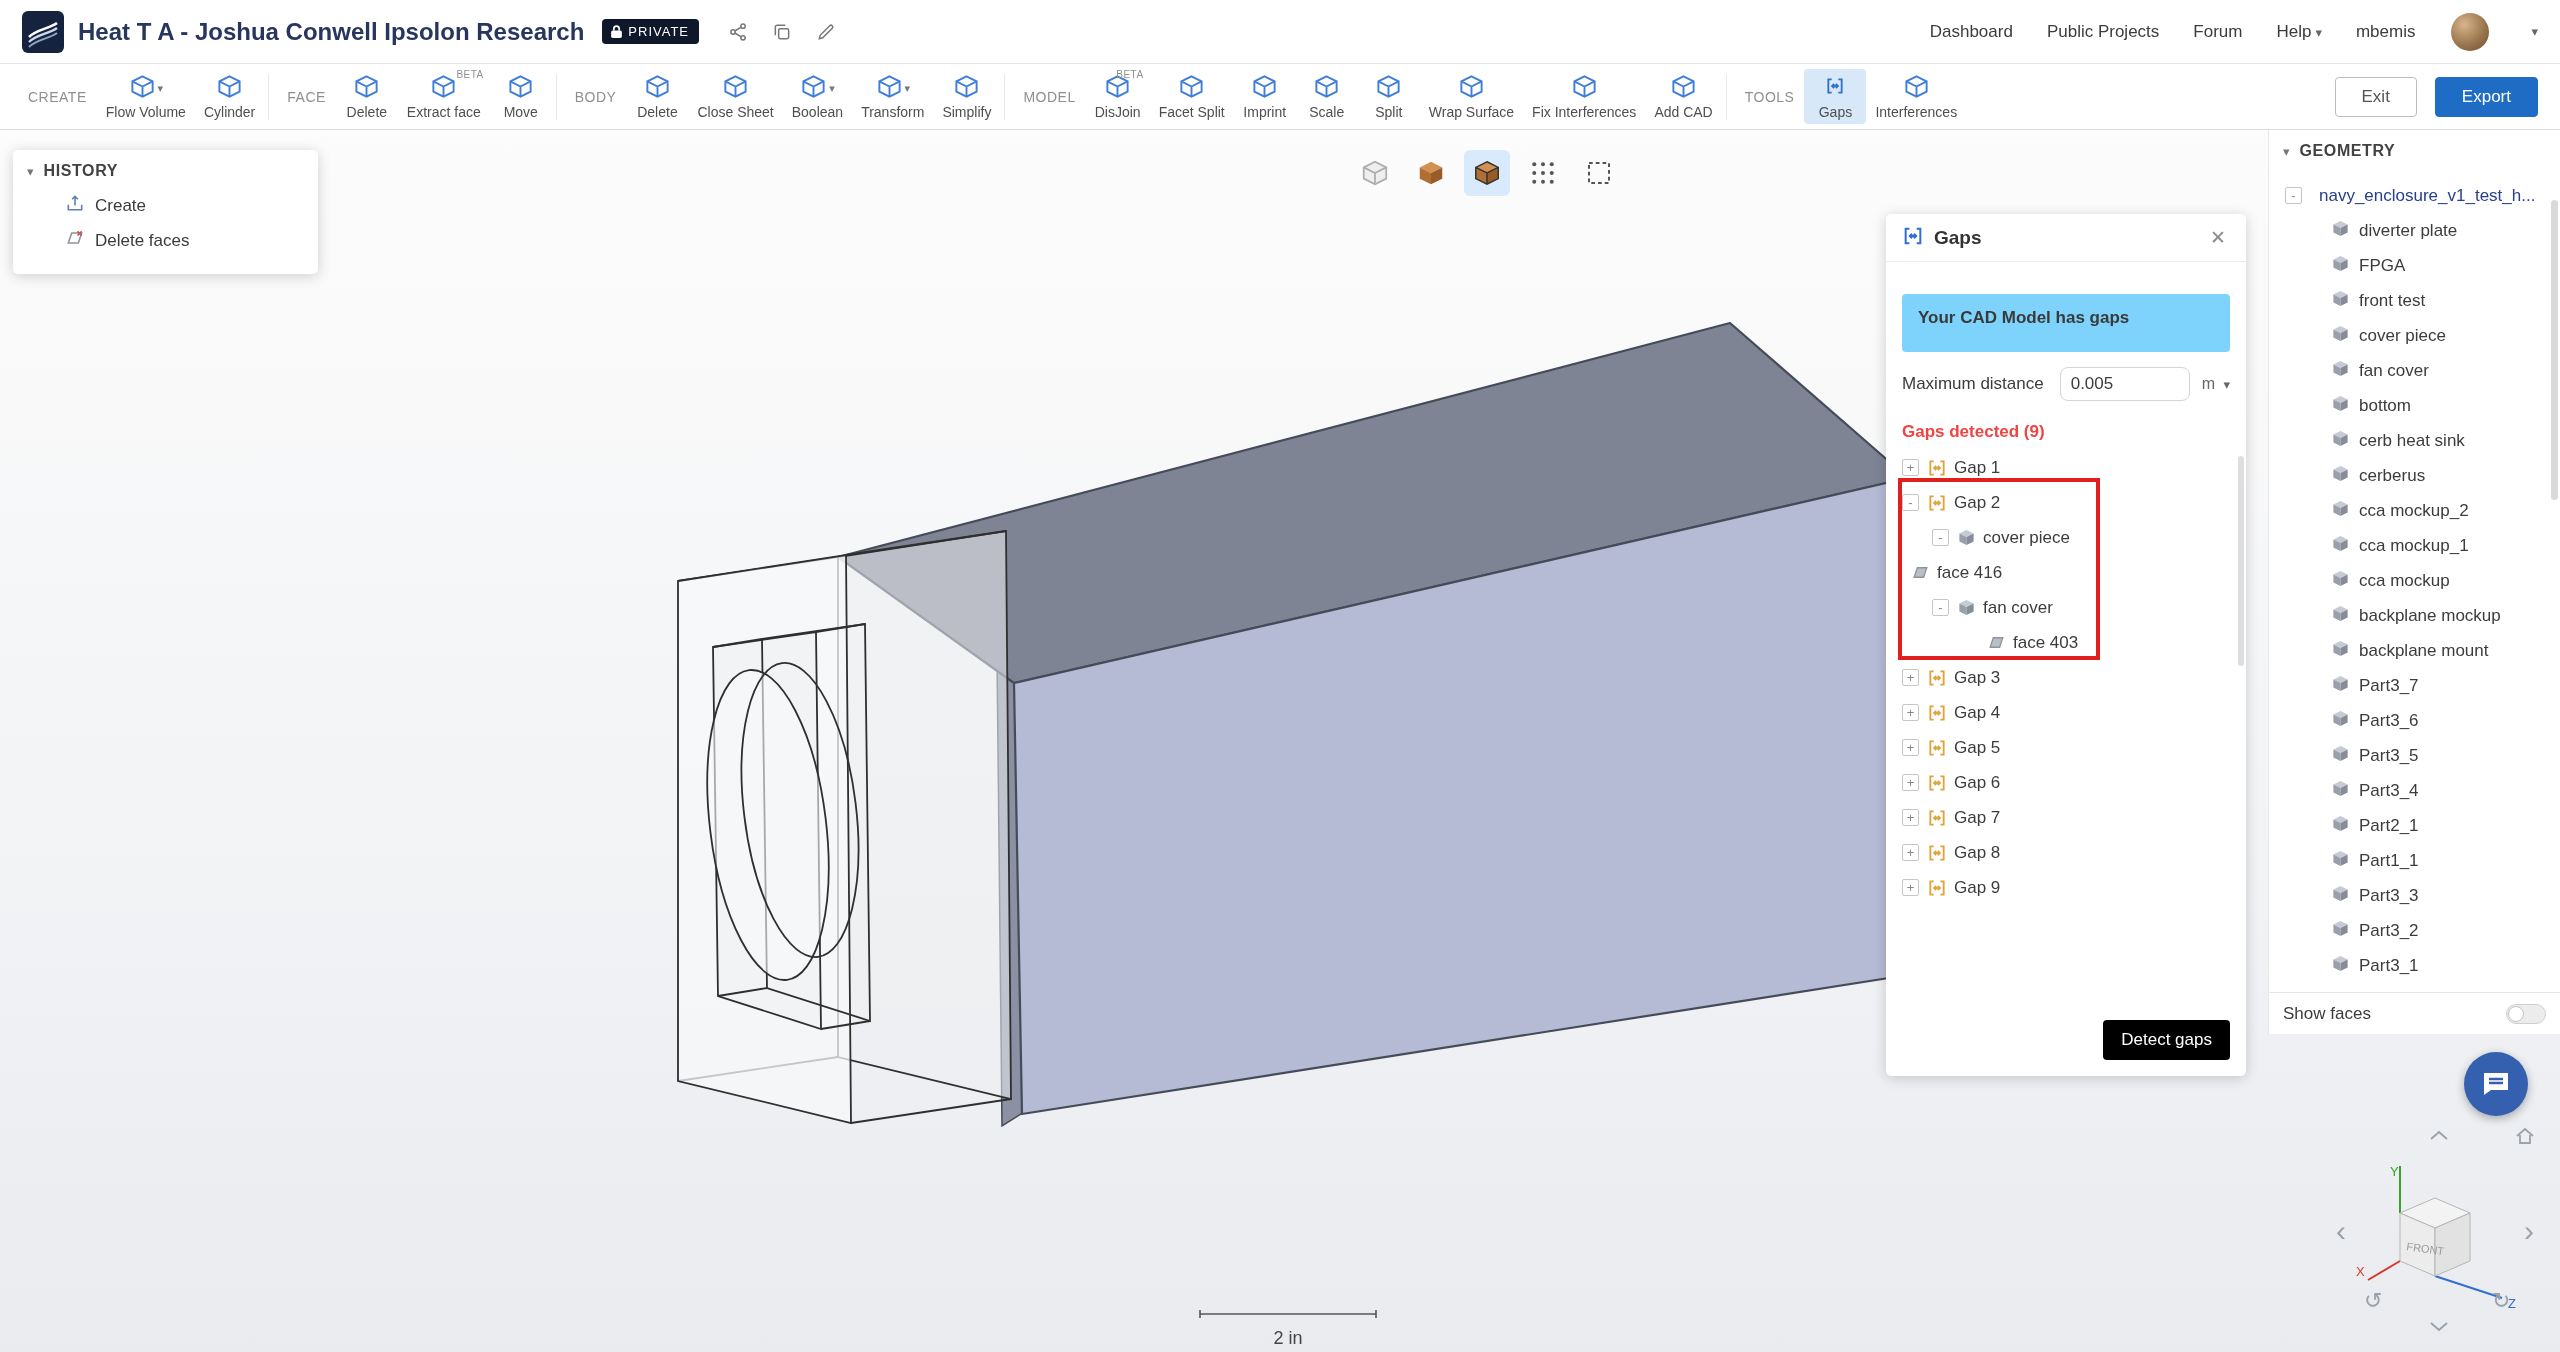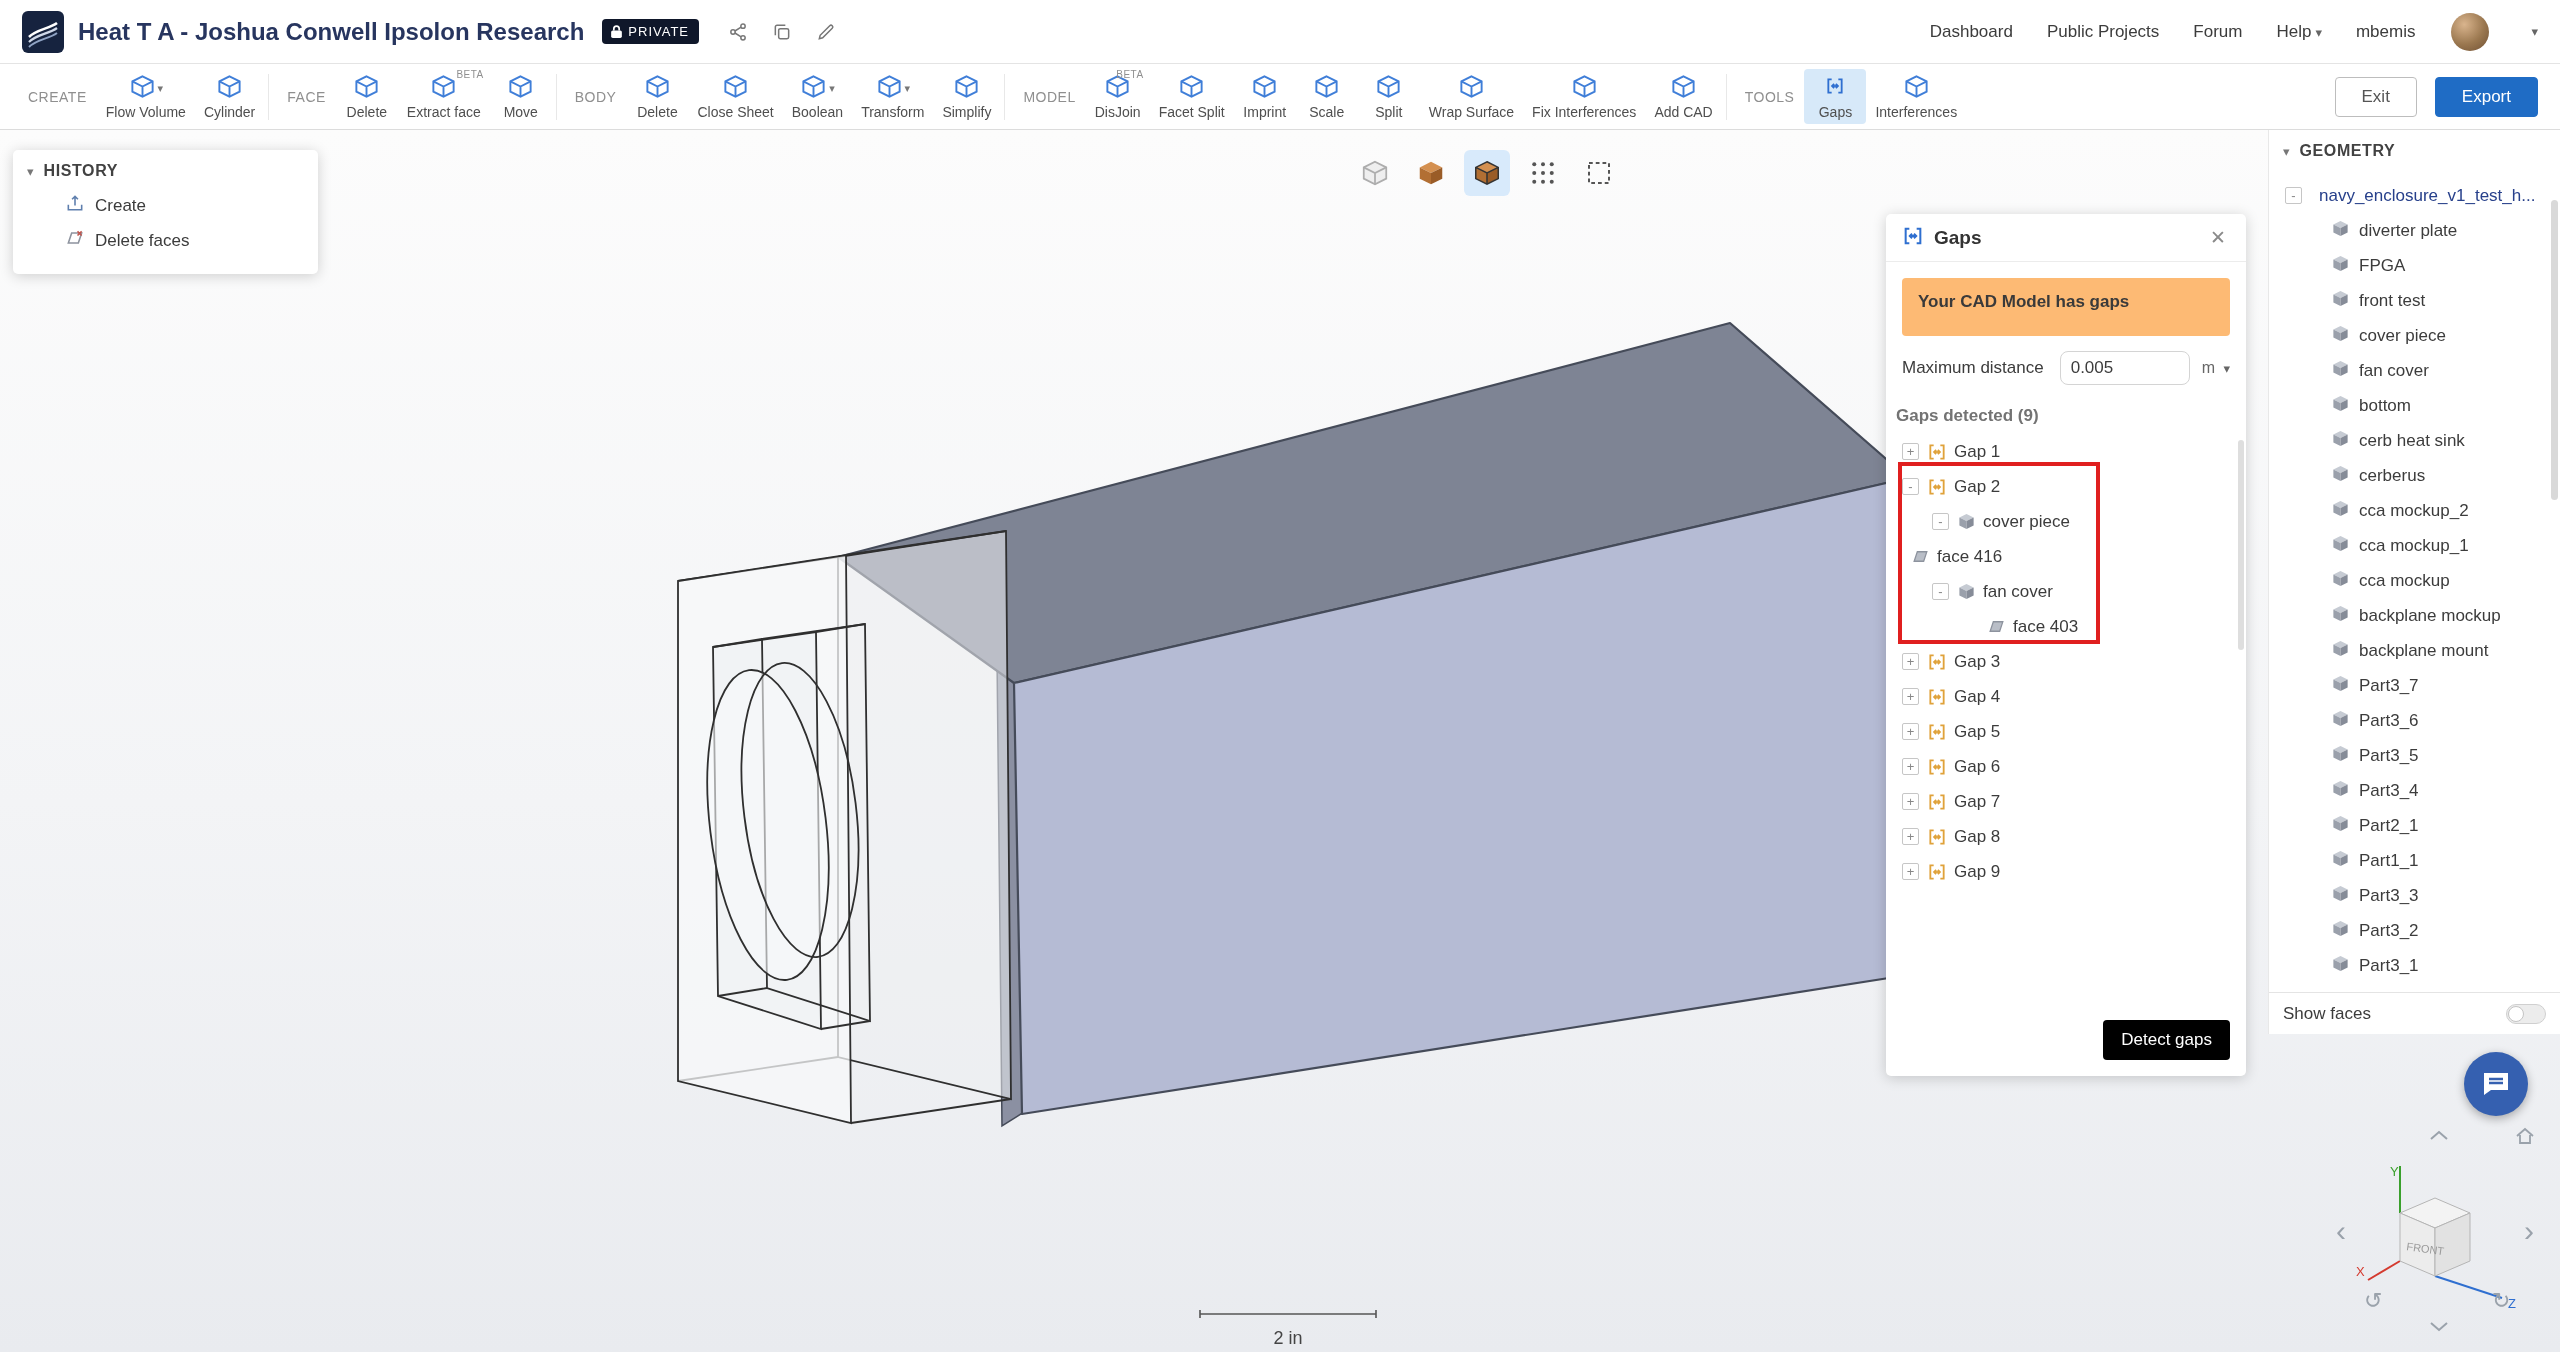--- a/index.html
+++ b/index.html
@@ -62,31 +62,31 @@
   .hist-item { display:flex; align-items:center; gap:10px; height:35px; padding-left:52px; font-size:17px;
     color:#3c3c3c; cursor:pointer; }
 
   
   #gaps-dialog { position:absolute; left:1886px; top:214px; width:360px; height:862px; z-index:10;
     display:flex; flex-direction:column; }
   #gaps-hdr { height:48px; display:flex; align-items:center; gap:10px; padding:0 16px;
     border-bottom:1px solid #ececec; }
   #gaps-hdr .g-title { font-size:19px; font-weight:bold; color:#333; }
   #gaps-close { margin-left:auto; font-size:19px; color:#8a8a8a; cursor:pointer; padding:2px 4px; }
-  #gaps-notice { margin:16px 16px 0; background:#fdba74; border-radius:4px; padding:14px 16px 16px; }
+  #gaps-notice { margin:32px 16px 0; background:#7dd3fc; border-radius:4px; padding:14px 16px 16px; }
   #gaps-notice .n-title { font-size:17px; font-weight:bold; color:#3a3a3a; margin-bottom:8px; }
   #gaps-notice .n-body { font-size:16px; color:#6a6a6a; line-height:1.5; }
   .seg-bold { font-weight:bold; color:#555; }
   .seg-italic { font-style:italic; }
   #dist-row { display:flex; align-items:center; margin:10px 16px 0; height:44px; }
   #dist-row .d-label { font-size:17px; color:#3c3c3c; }
   #dist-input { margin-left:auto; width:130px; height:34px; border:1px solid #d4d4d4; border-radius:8px;
     font-size:17px; color:#3c3c3c; padding:0 10px; font-family:inherit; }
   #dist-unit { font-size:16px; color:#666; margin-left:12px; white-space:nowrap; cursor:pointer; }
-  #detected-label { font-size:17px; font-weight:bold; color:#737373; margin:16px 10px 2px; }
+  #detected-label { font-size:17px; font-weight:bold; color:#ef4444; margin:16px 16px 2px; }
   #gap-rows { position:relative; margin-top:6px; }
   .gap-row { display:flex; align-items:center; height:35px; font-size:17px; color:#3c3c3c; cursor:pointer; }
   .g-expander { width:17px; height:17px; border:1px solid #c6c6c6; border-radius:2px; color:#888;
     font-size:13px; line-height:15px; text-align:center; margin-right:8px; flex:0 0 auto; background:#fff; }
   .g-spacer { width:25px; flex:0 0 auto; }
   .gap-row .g-icn { margin-right:7px; display:flex; }
   #gap-annotation { position:absolute; left:12px; top:28px; width:202px; height:182px;
     border:4px solid #e01f1f; z-index:5; pointer-events:none; }
   #gaps-scroll { position:absolute; right:2px; top:6px; width:6px; height:210px; border-radius:3px; background:#dedede; }
   #gaps-footer { margin-top:auto; padding:14px 16px 16px; display:flex; }

